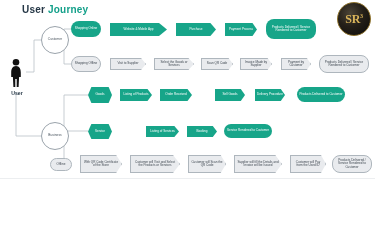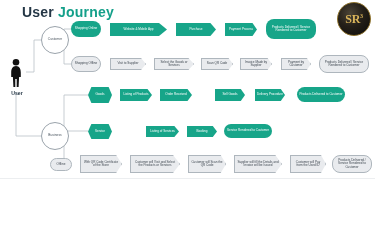--- a/index.html
+++ b/index.html
@@ -5,21 +5,21 @@
   * { margin:0; padding:0; box-sizing:border-box; }
   html,body { width:375px; height:210px; overflow:hidden; }
   body {
     font-family:"Liberation Sans", sans-serif;
     background:#ffffff;
     position:relative;
   }
   #canvas { position:absolute; inset:0; width:375px; height:210px; }
 
   
-  .title { position:absolute; left:22px; top:4px; font-size:14px; font-weight:bold; letter-spacing:.2px; white-space:nowrap; }
+  .title { position:absolute; left:22px; top:4px; font-size:10px; font-weight:bold; letter-spacing:.2px; white-space:nowrap; }
   .title .t-user { color:#253746; }
   .title .t-journey { color:#14A08A; }
 
   
   #wires { position:absolute; inset:0; }
 
   
   .person { position:absolute; left:6px; top:58px; width:20px; height:30px; }
   .user-label { position:absolute; left:4px; top:90px; width:26px; text-align:center;
                 font-size:5.2px; font-weight:bold; color:#253746; }

